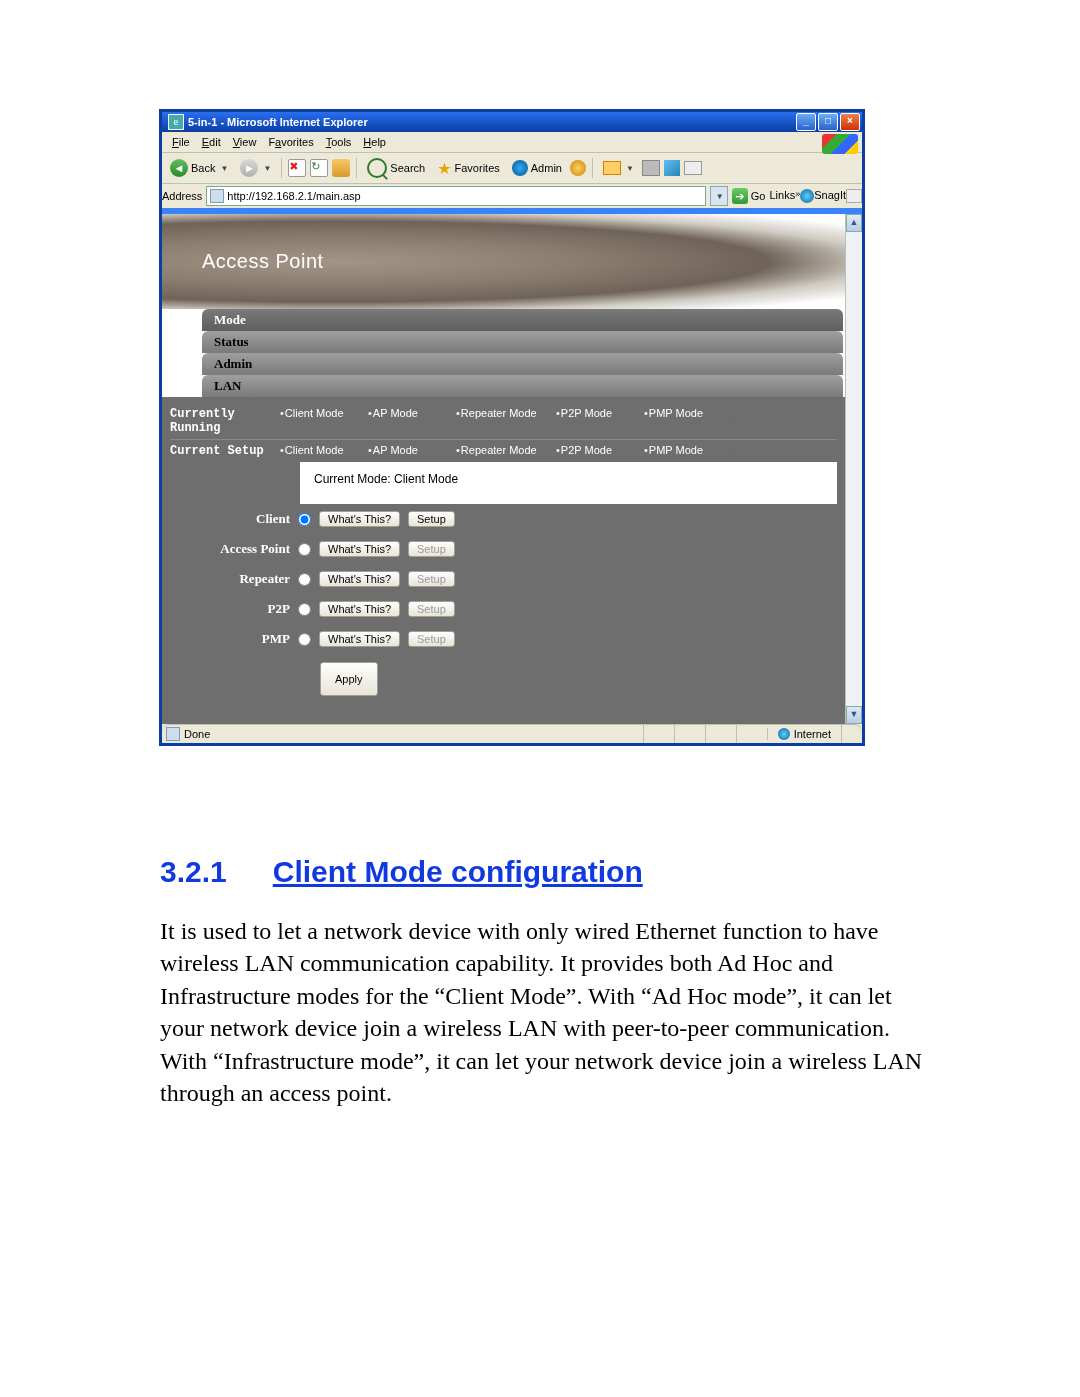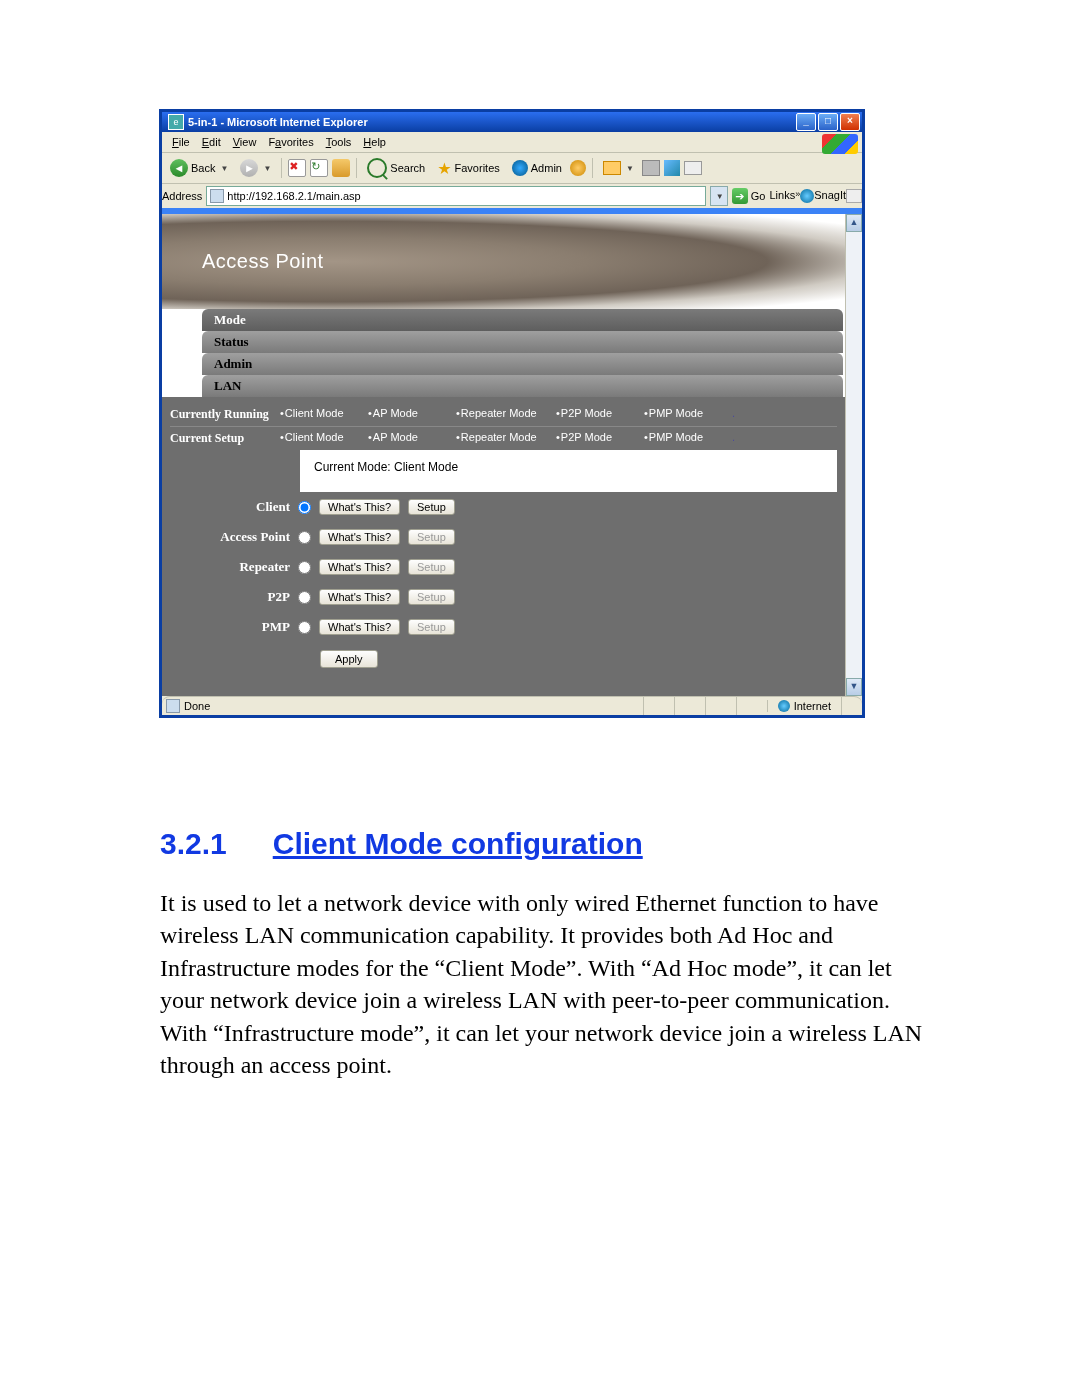--- a/index.html
+++ b/index.html
@@ -145,21 +145,21 @@
   }
   .tab.active { background:linear-gradient(to bottom,#7a7a7a,#5e5e5e); color:#fff;}
   .gray-panel {
     background:#6e6e6e; color:#fff;
     padding: 6px 8px 10px 8px;
   }
   .running-row{
     display:flex; gap:10px; font-size:11px;
     border-bottom:1px solid #888; padding:4px 0;
   }
-  .running-row .lbl{width:100px;font-weight:bold; font-family:Liberation Serif, serif; font-size:12px;}
+  .running-row .lbl{width:100px;font-weight:bold; font-family:Liberation Mono, monospace; font-size:12px;}
   .running-row .c{width:78px;}
   .running-row .c::before{content:"•"; margin-right:1px;}
   .running-row .dot{color:#4b4b9b;}
   .mode-body {
     display:flex;
   }
   .mode-left {
     width:130px;
   }
   .mode-right {
@@ -367,21 +367,21 @@
             <button class="small-btn">What's This?</button>
             <button class="small-btn disabled">Setup</button>
           </div>
           <div class="mode-row">
             <span class="rlabel">PMP</span>
             <input type="radio" name="mode" style="">
             <button class="small-btn">What's This?</button>
             <button class="small-btn disabled">Setup</button>
           </div>
           <div class="apply-row">
-            <button class="small-btn" style="padding:2px 14px">Apply</button>
+            <button class="small-btn" style="padding:10px 14px">Apply</button>
           </div>
           <div style="height:16px"></div>
         </div>
       </div>
       <div class="vscroll">
         <div class="sb-btn">▲</div>
         <div class="sb-track"></div>
         <div class="sb-btn">▼</div>
       </div>
     </div>

